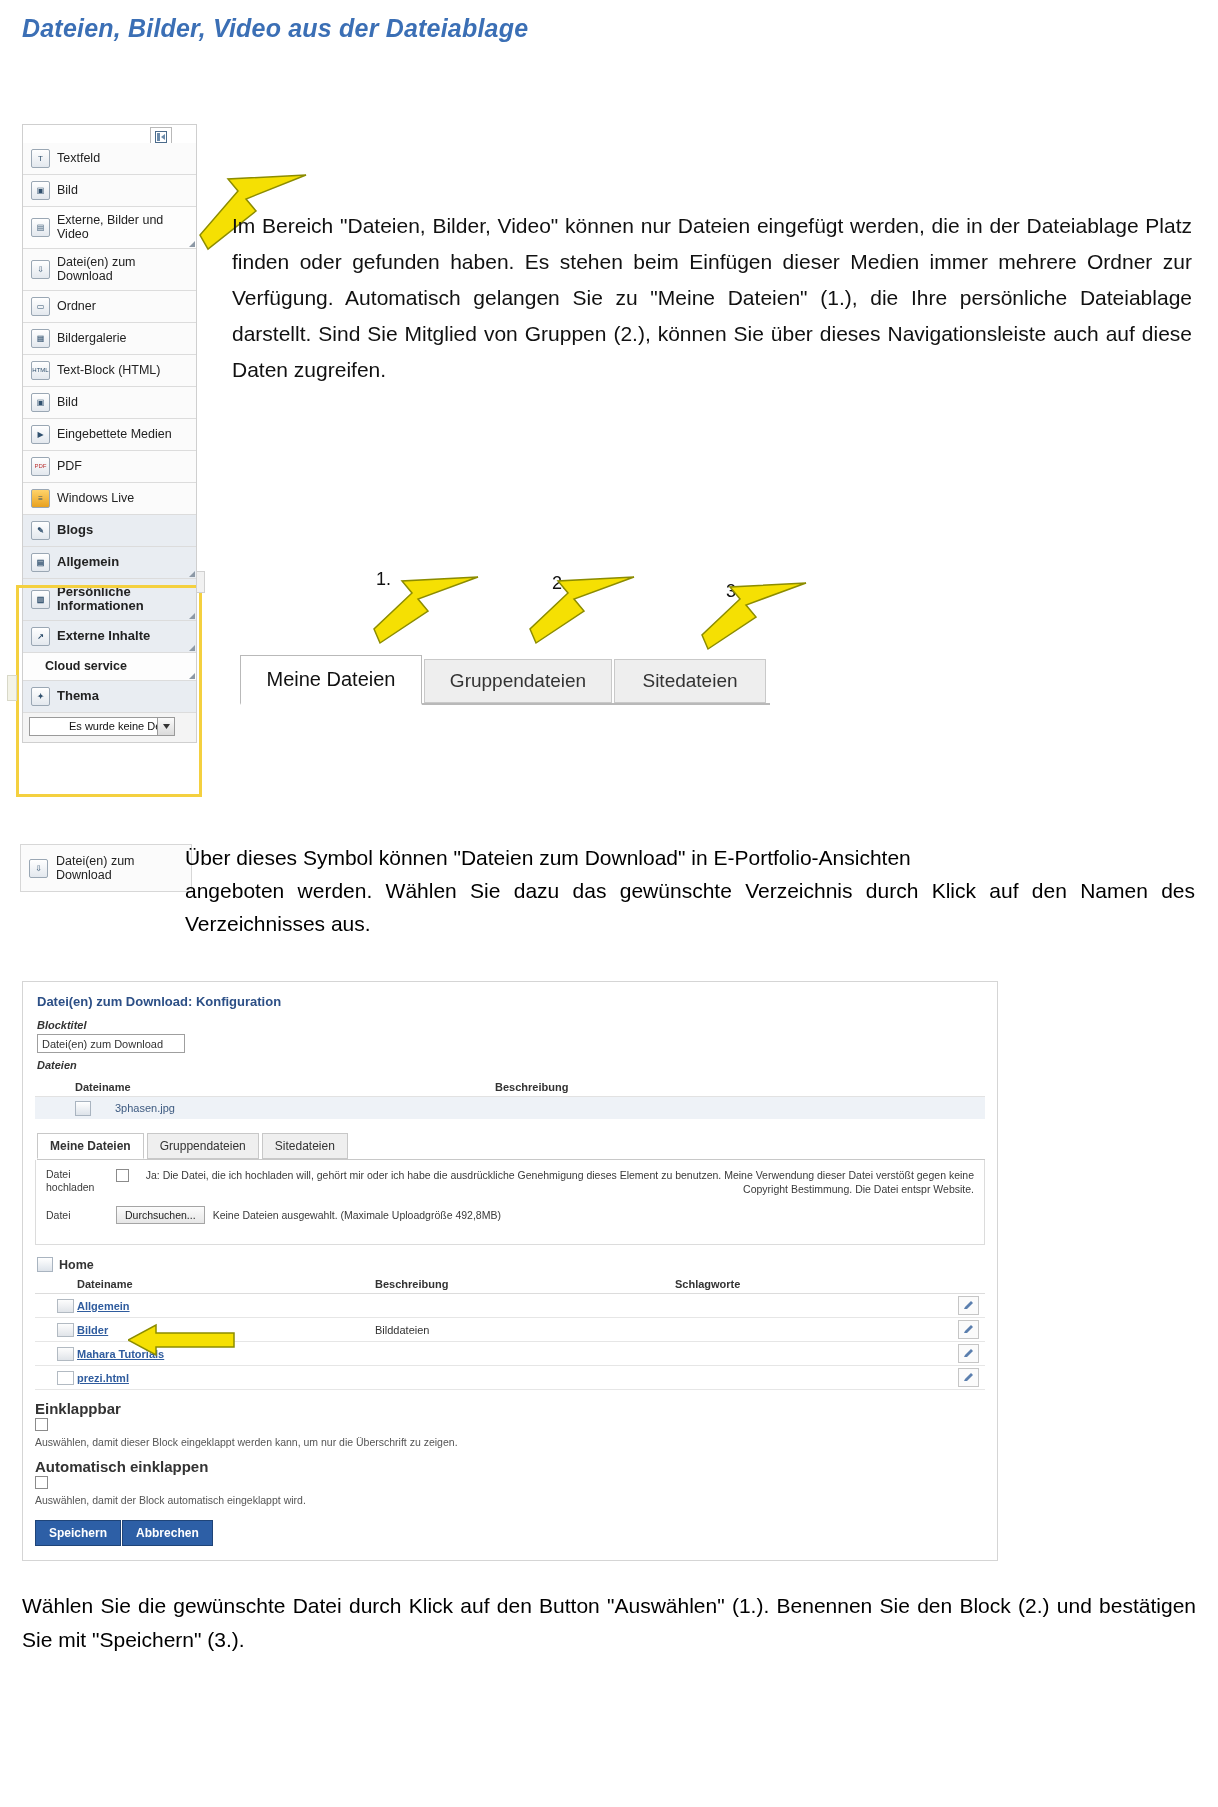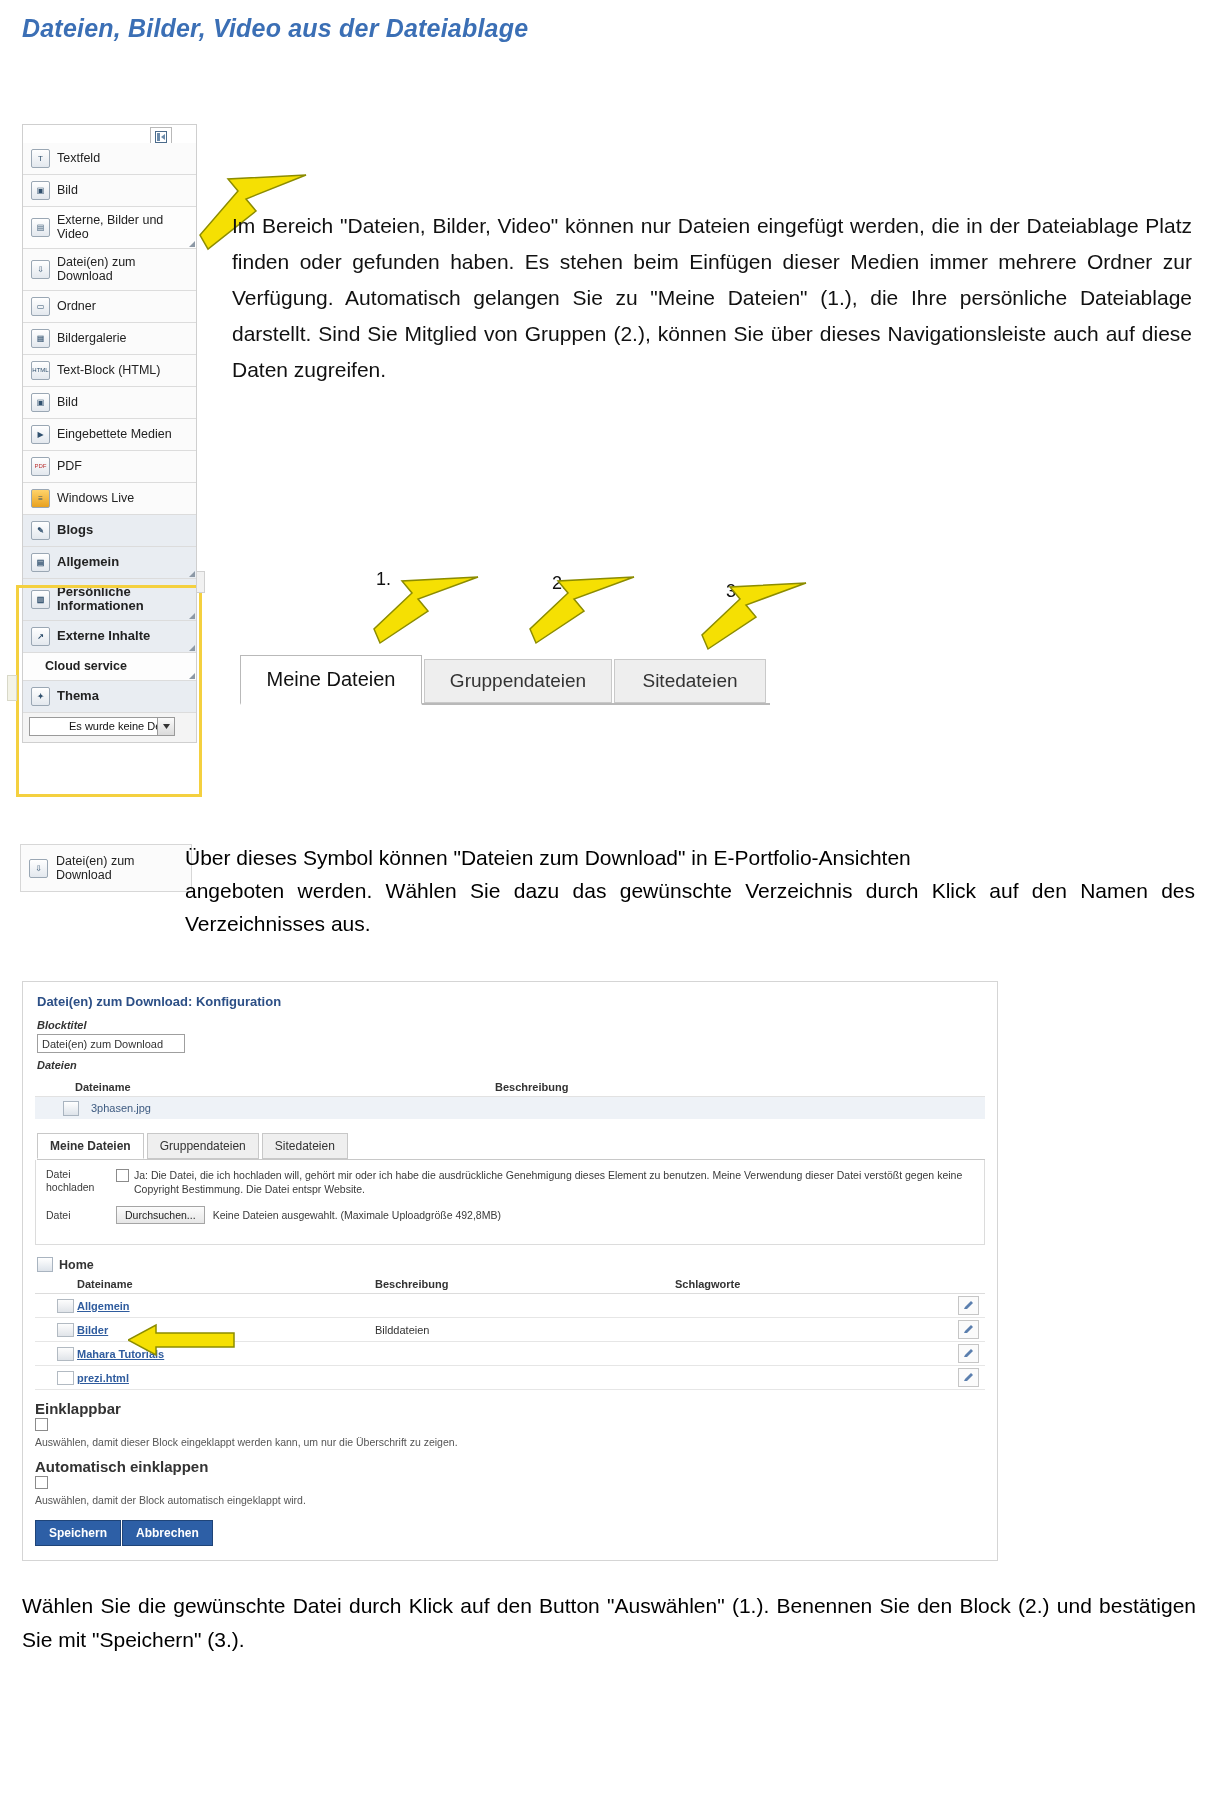--- a/index.html
+++ b/index.html
@@ -318,25 +318,25 @@
     font-size: 11px;
     font-weight: bold;
     color: #333;
     margin: 10px 0 3px 0;
     padding-left: 40px;
   }
   .hdr-row .c1 { width: 420px; }
   .file-row {
     display: flex;
     align-items: center;
-    gap: 12px;
+    gap: 24px;
     background: #eef2f7;
     border-top: 1px solid #e2e2e2;
     height: 22px;
-    padding-left: 28px;
+    padding-left: 40px;
     font-size: 11px;
     color: #3d5a80;
   }
   .mini-ico {
     width: 14px; height: 13px;
     border: 1px solid #a9b4c0;
     background: linear-gradient(#fff,#dde3ea);
     display:inline-block;
   }
   
@@ -631,21 +631,21 @@
     <div class="inner-tabs">
       <div class="inner-tab active">Meine Dateien</div>
       <div class="inner-tab">Gruppendateien</div>
       <div class="inner-tab">Sitedateien</div>
     </div>
 
     <div class="upl-panel">
       <div class="upl-row">
         <span class="k">Datei hochladen</span>
         <span class="chk"></span>
-        <span style="flex:1;line-height:1.35;">Ja: Die Datei, die ich hochladen will, gehört mir oder ich habe die ausdrückliche Genehmigung dieses Element zu benutzen. Meine Verwendung dieser Datei verstößt gegen keine Copyright Bestimmung. Die Datei entspr Website.</span>
+        <span style="flex:1;line-height:1.35;text-align:right;">Ja: Die Datei, die ich hochladen will, gehört mir oder ich habe die ausdrückliche Genehmigung dieses Element zu benutzen. Meine Verwendung dieser Datei verstößt gegen keine Copyright Bestimmung. Die Datei entspr Website.</span>
       </div>
       <div class="upl-row" style="align-items:center;">
         <span class="k">Datei</span>
         <button class="btn-grey">Durchsuchen...</button>
         <span>Keine Dateien ausgewahlt.  (Maximale Uploadgröße 492,8MB)</span>
       </div>
     </div>
 
     <div class="home-row">
       <span class="mini-ico"></span>

